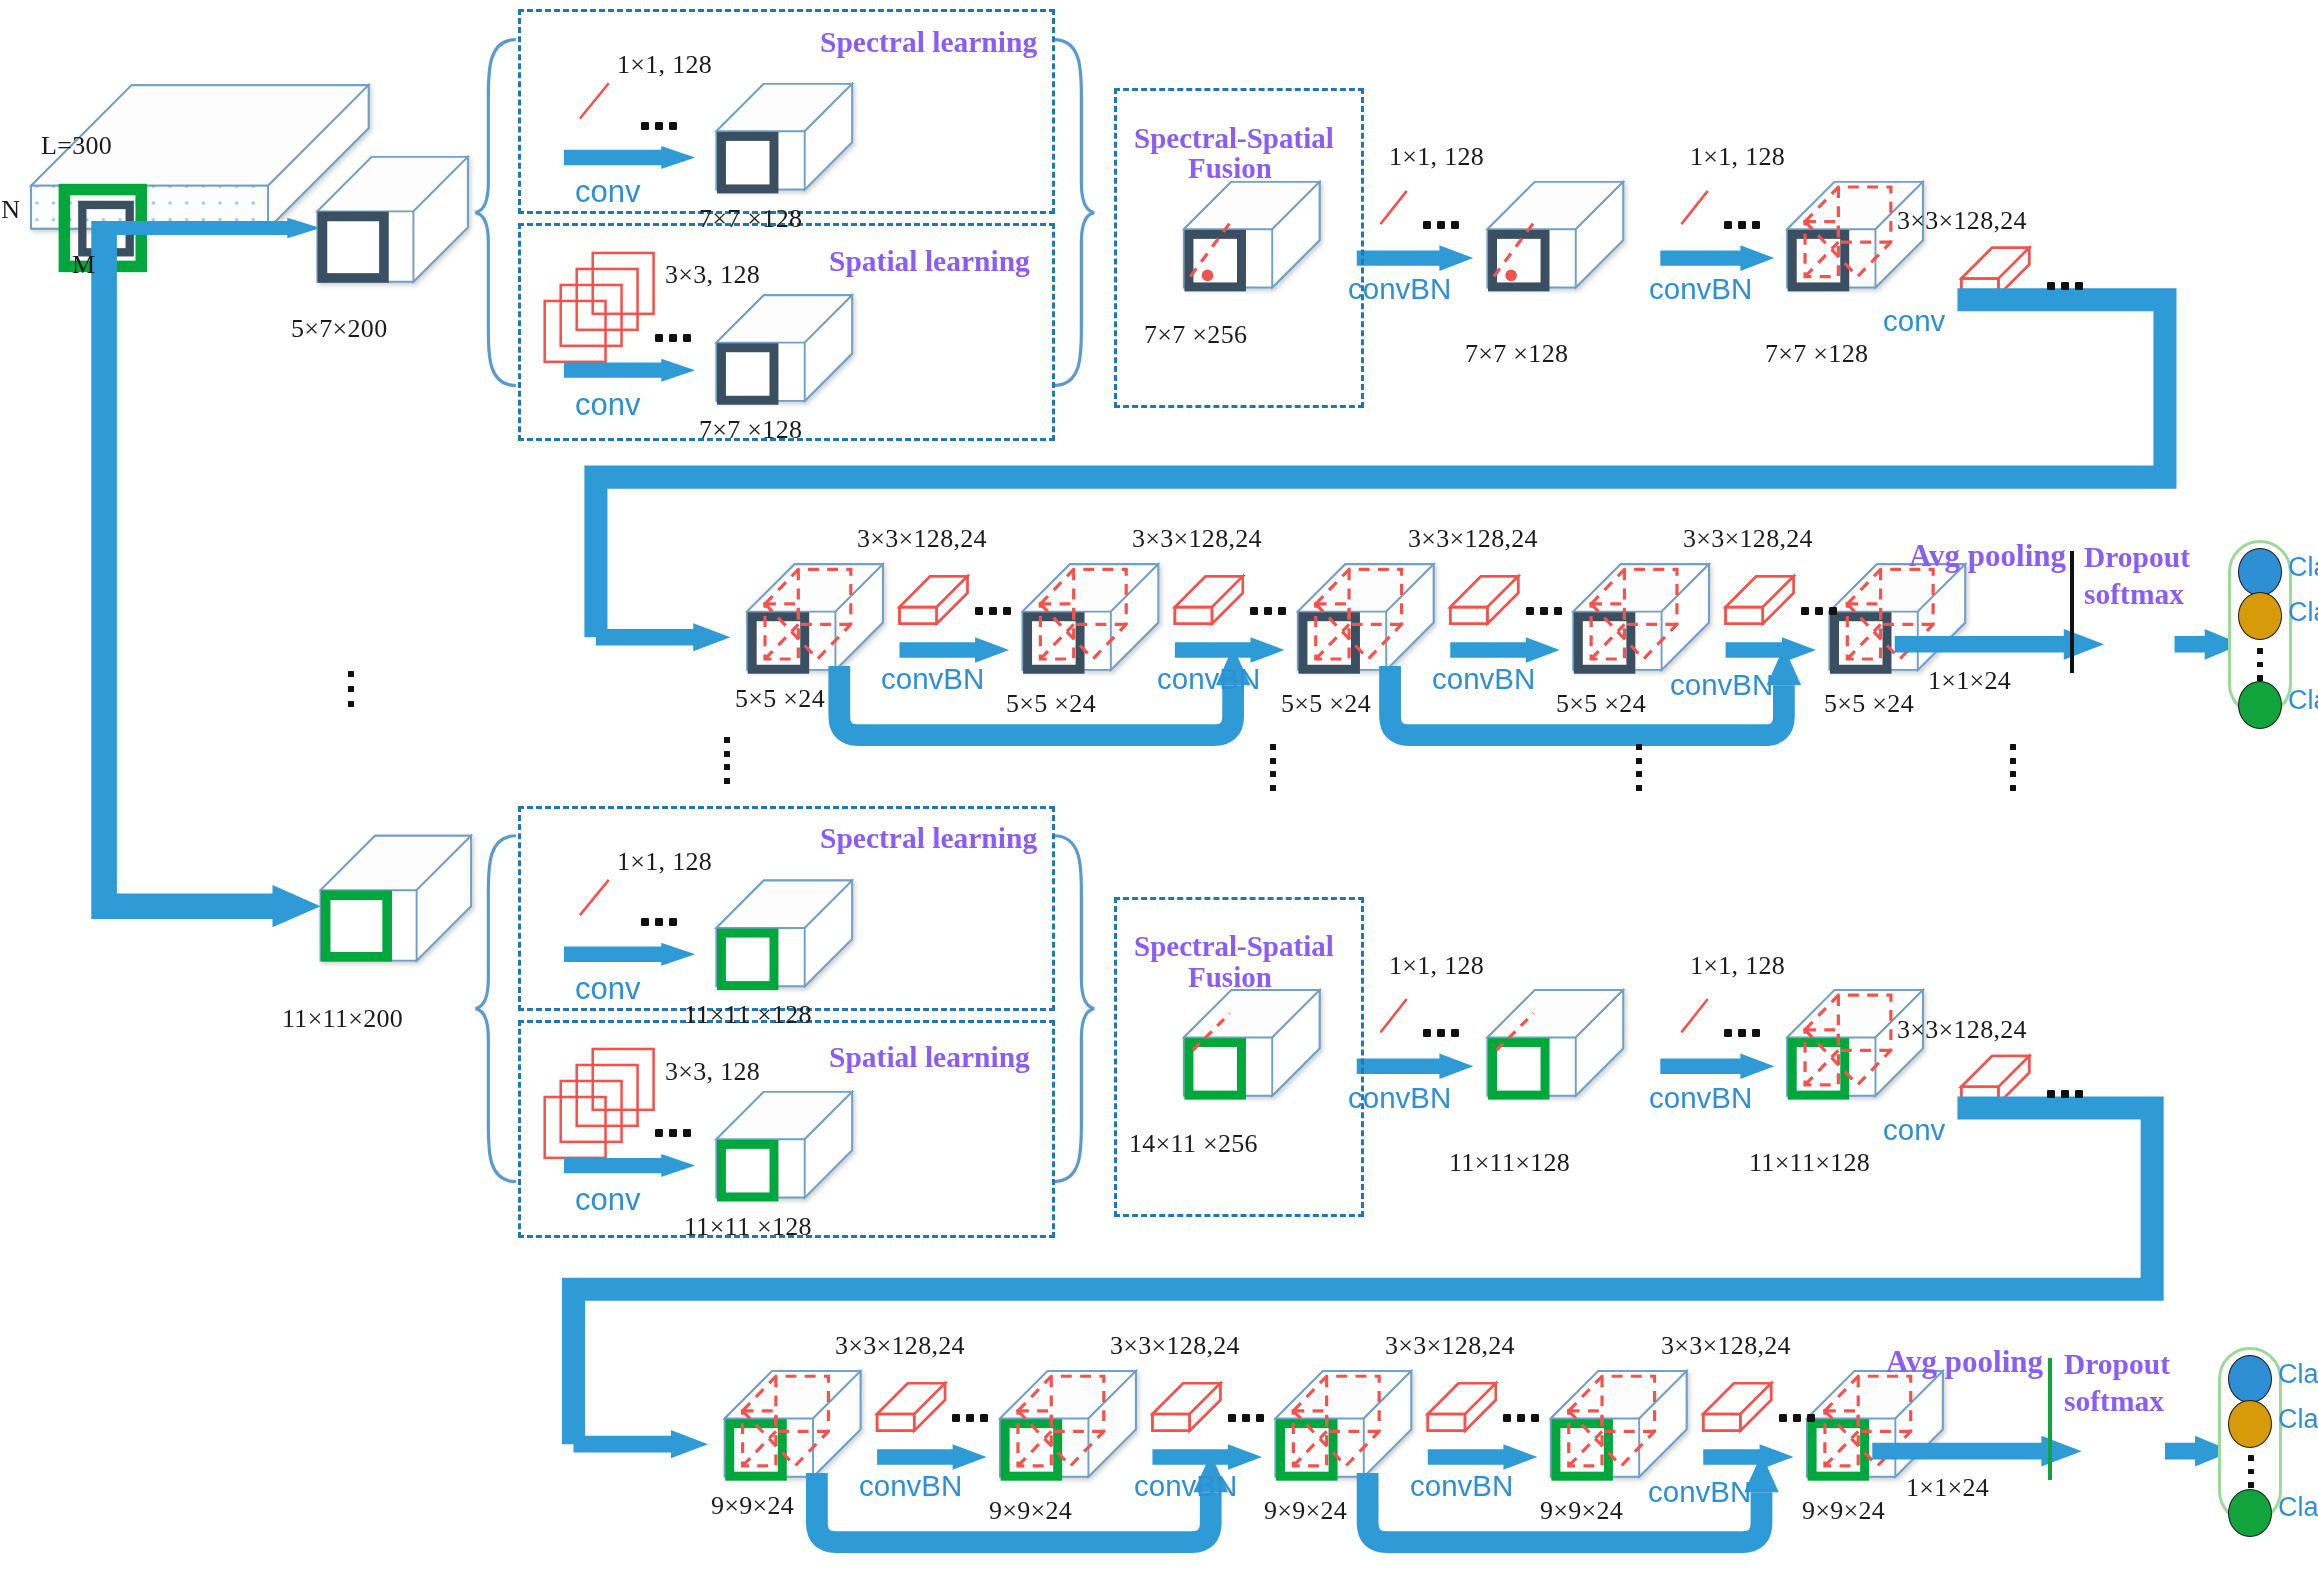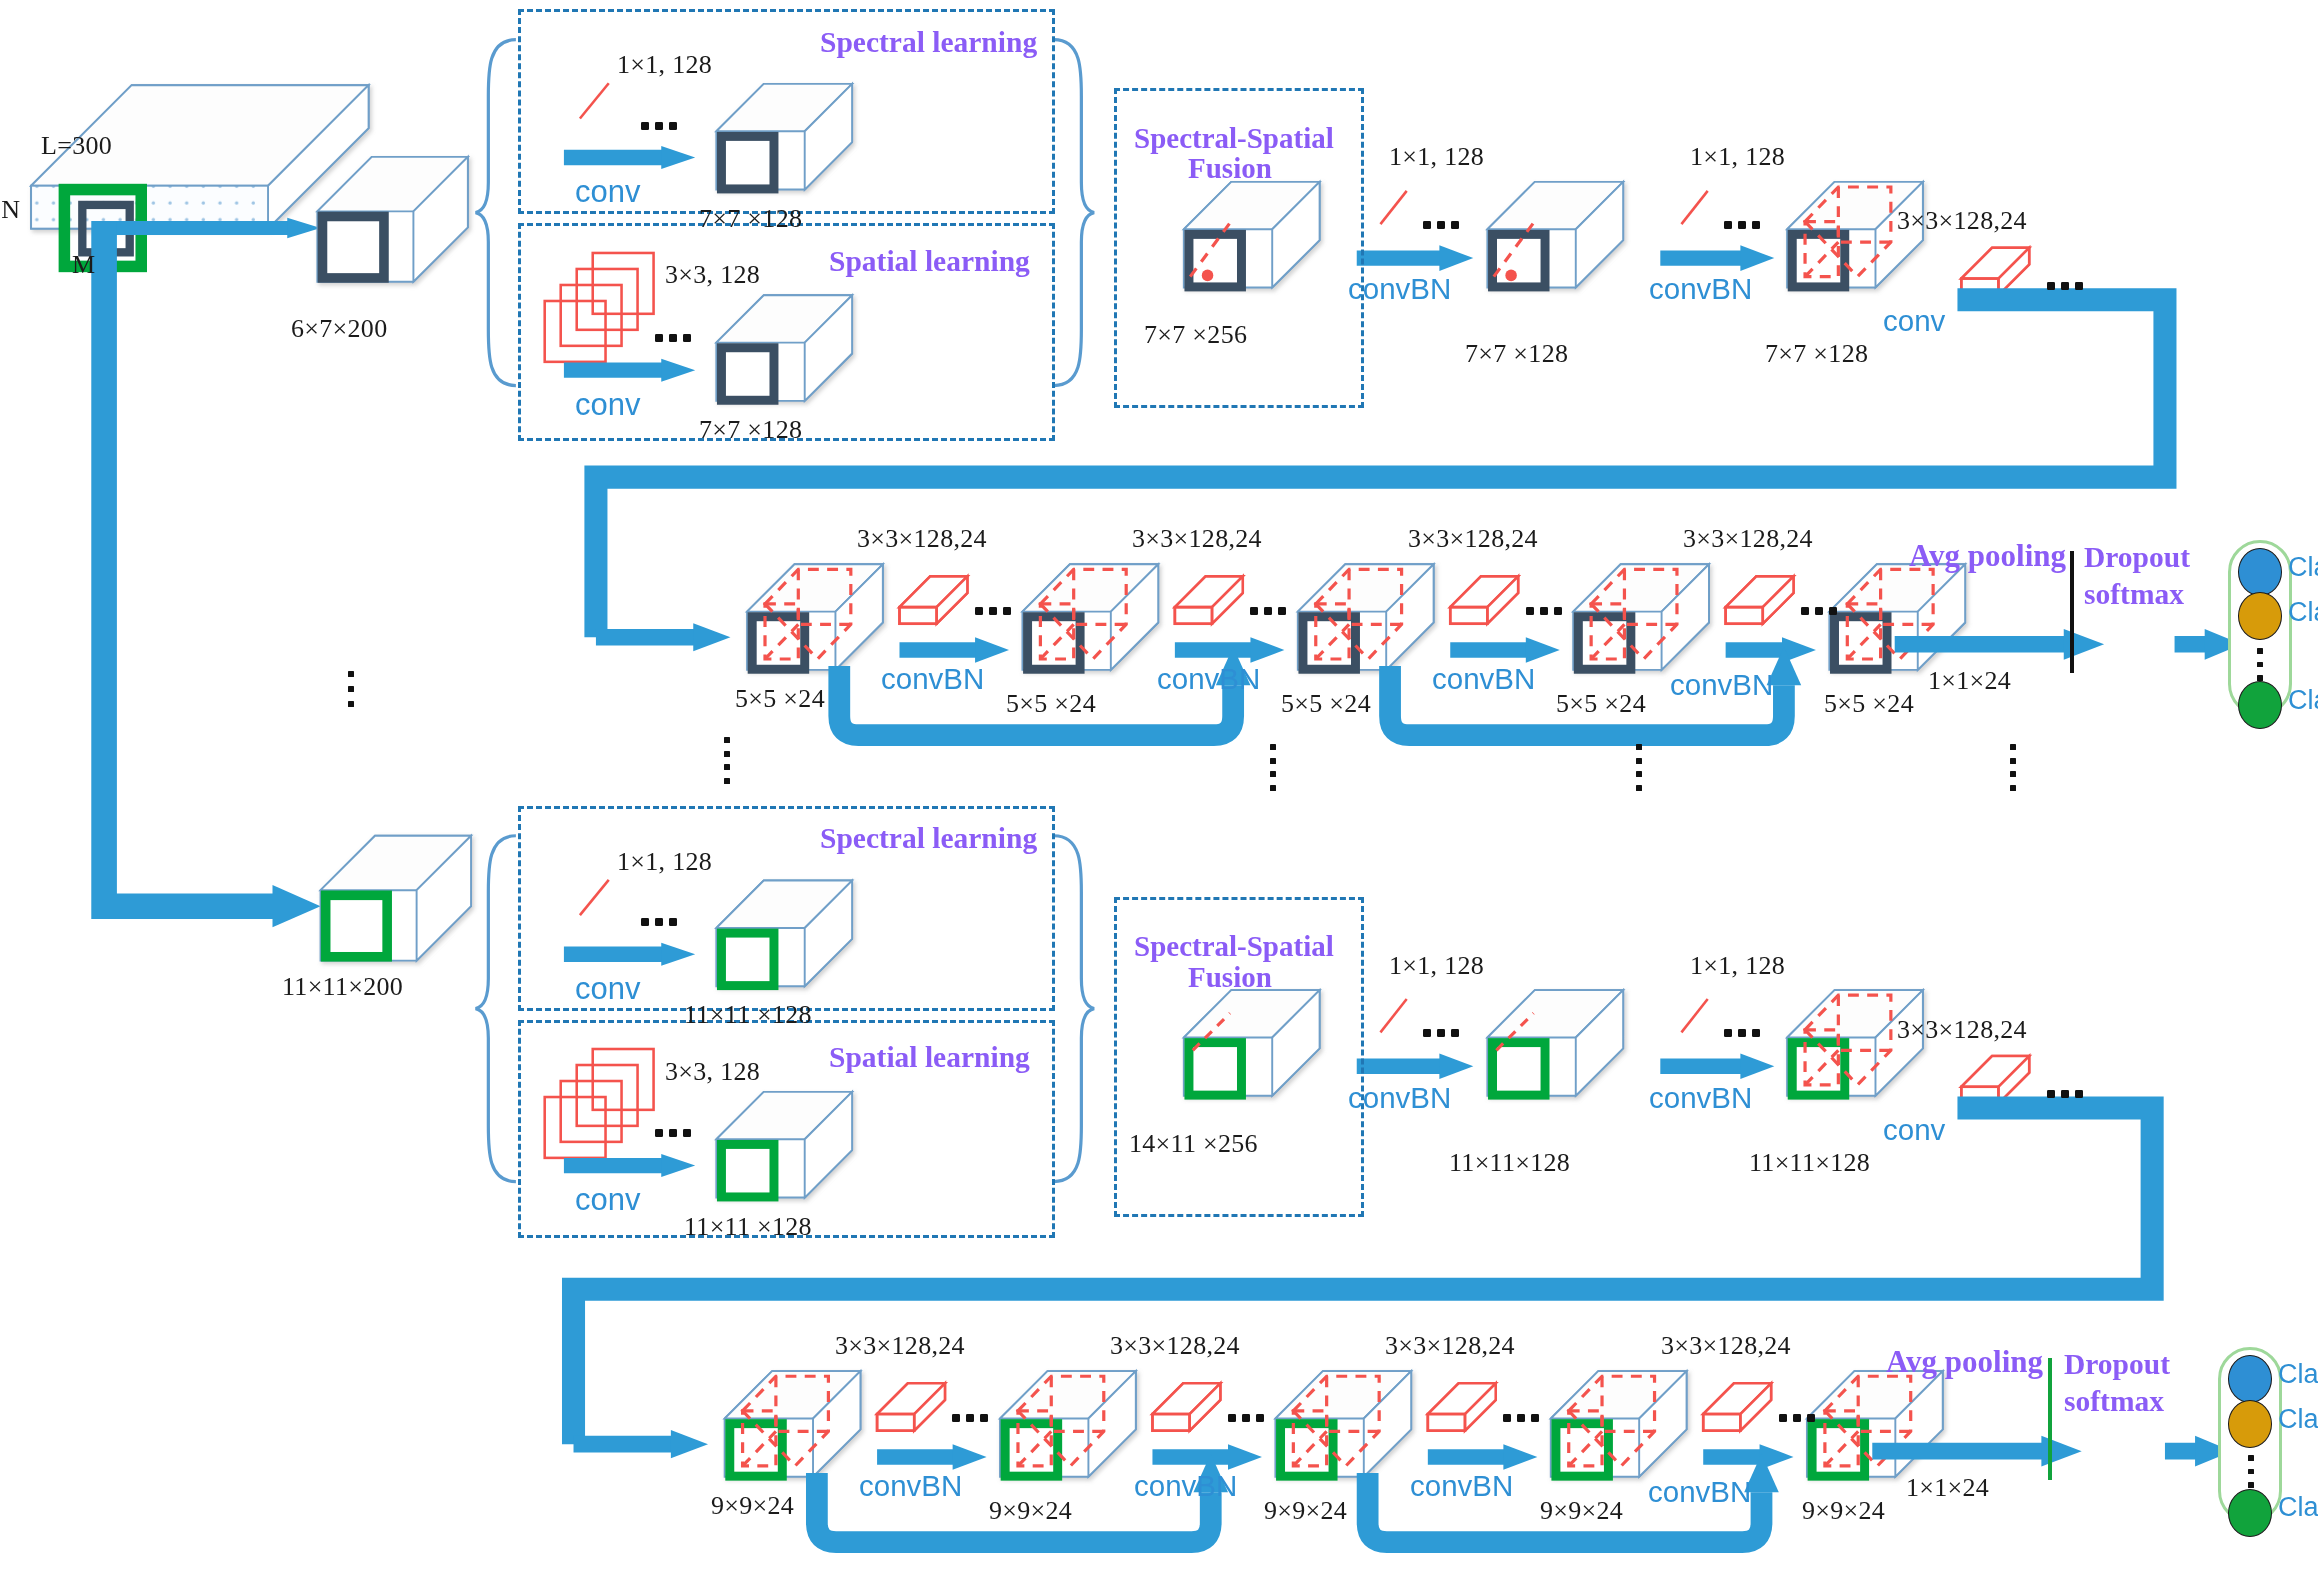--- a/index.html
+++ b/index.html
@@ -495,22 +495,22 @@
   <div class="dashbox" style="left:518px;top:9px;width:537px;height:205px;"></div>
   <div class="dashbox" style="left:518px;top:223px;width:537px;height:218px;"></div>
   <div class="dashbox" style="left:1114px;top:88px;width:250px;height:320px;"></div>
   <div class="dashbox" style="left:518px;top:806px;width:537px;height:205px;"></div>
   <div class="dashbox" style="left:518px;top:1020px;width:537px;height:218px;"></div>
   <div class="dashbox" style="left:1114px;top:897px;width:250px;height:320px;"></div>
 
   <div class="lbl dim" style="left:41px;top:131px;">L=300</div>
   <div class="lbl dim" style="left:1.3px;top:195px;">N</div>
   <div class="lbl dim" style="left:72px;top:250px;">M</div>
-  <div class="lbl dim" style="left:291px;top:314px;">6×7×200</div>
-  <div class="lbl dim" style="left:282px;top:972px;">11×11×200</div>
+  <div class="lbl dim" style="left:291px;top:314px;">5×7×200</div>
+  <div class="lbl dim" style="left:282px;top:1004px;">11×11×200</div>
 
   <div class="lbl cy" style="left:820px;top:26px;font-size:29.5px;">Spectral learning</div>
   <div class="lbl dim" style="left:617px;top:50px;">1×1, 128</div>
   <div class="hdots" style="left:641px;top:122px;">
       <i></i>
       <i></i>
       <i></i>
     </div>
   <div class="lbl blu" style="left:575px;top:174px;font-size:31px;">conv</div>
   <div class="lbl dim" style="left:699px;top:204px;">7×7 ×128</div>

